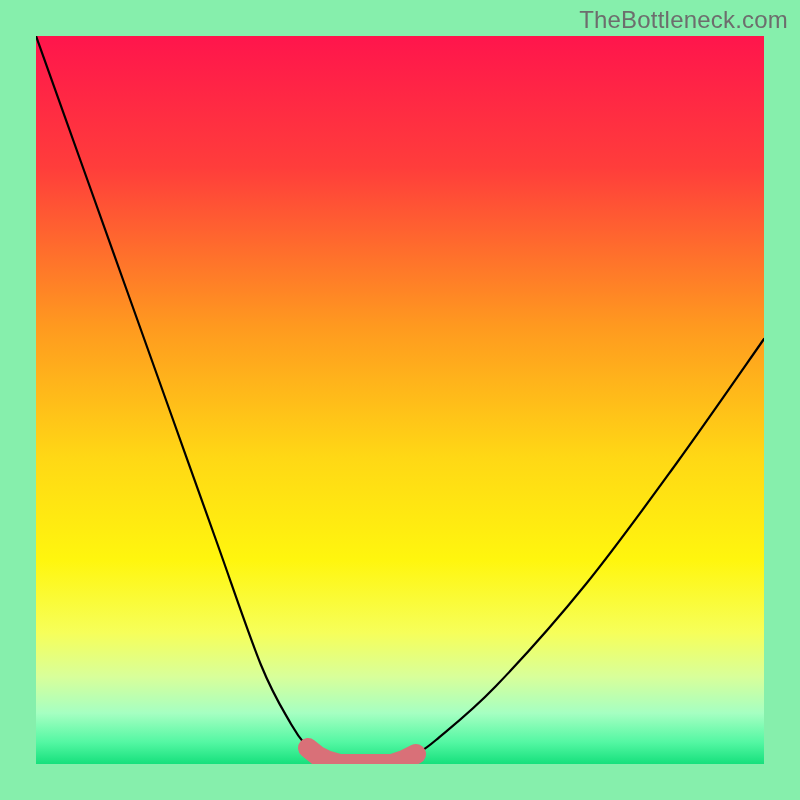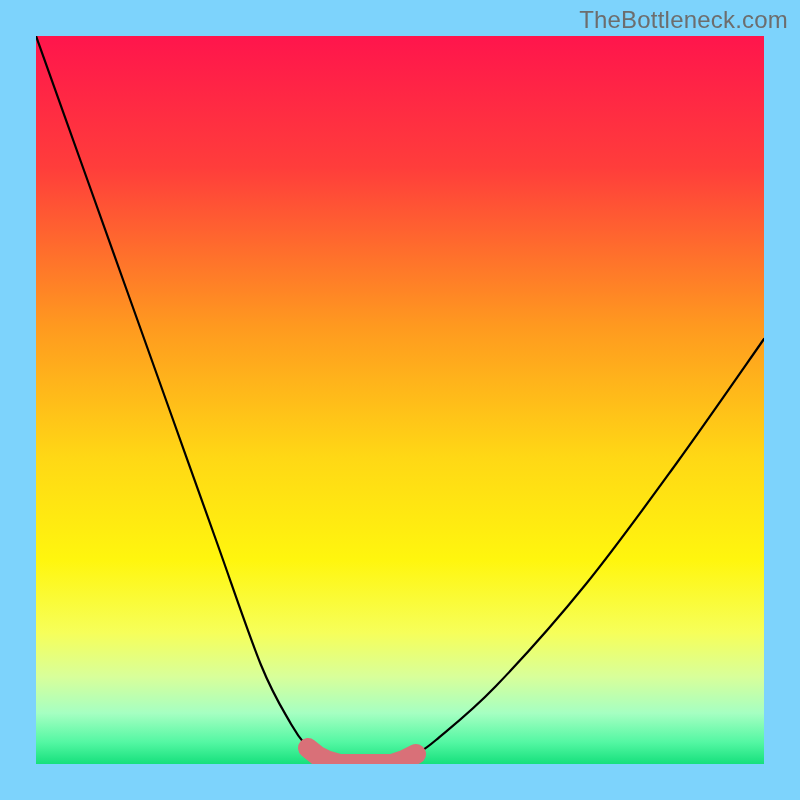--- a/index.html
+++ b/index.html
@@ -10,21 +10,21 @@
     background: #000;
     overflow: hidden;
     font-family: Arial, Helvetica, sans-serif;
   }
   .frame {
     position: absolute;
     left: 0;
     top: 0;
     width: 800px;
     height: 800px;
-    background: #7dd3fc;
+    background: #86efac;
   }
   .plot {
     position: absolute;
     left: 36px;
     top: 36px;
     width: 728px;
     height: 728px;
     overflow: hidden;
   }
   .watermark {

